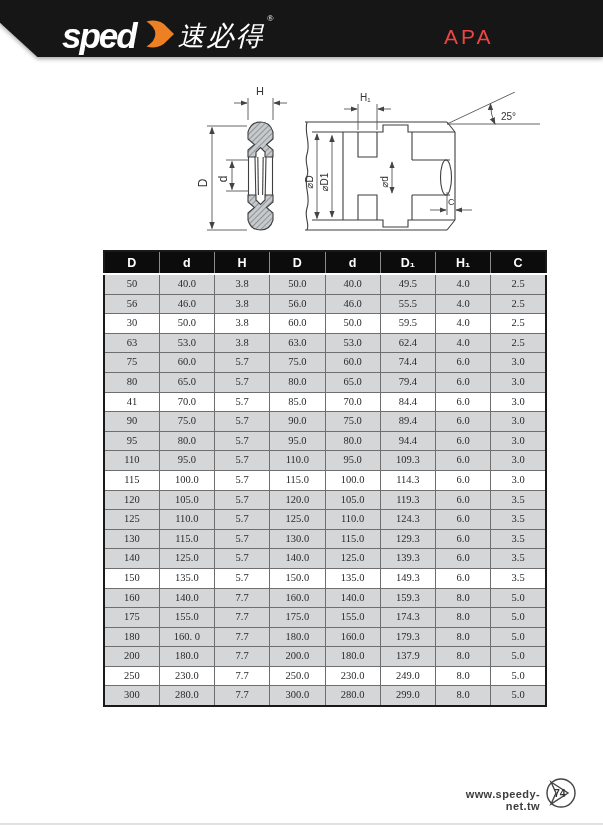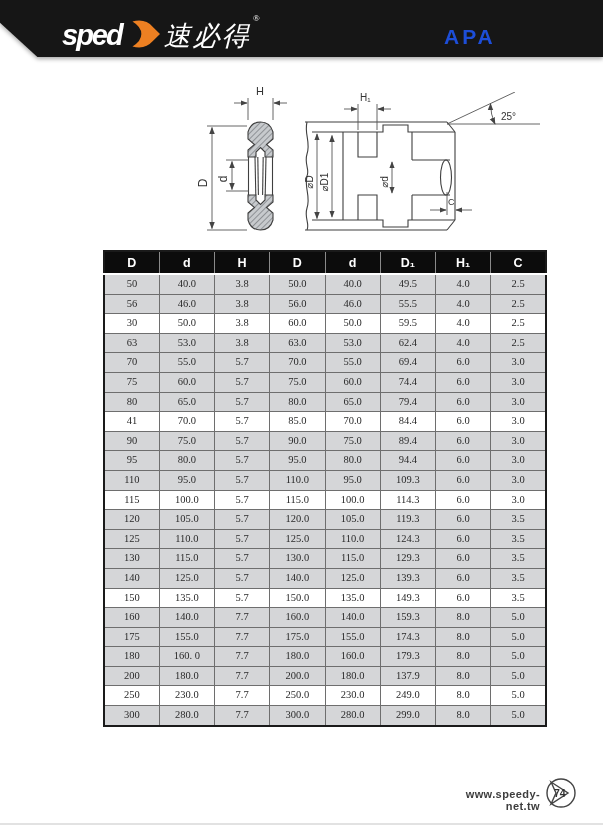--- a/index.html
+++ b/index.html
@@ -4,26 +4,26 @@
 <style>
   html,body{margin:0;padding:0;}
   body{width:603px;height:825px;position:relative;background:#fff;font-family:"Liberation Sans",sans-serif;overflow:hidden;}
 
   
   .band-wrap{position:absolute;left:0;top:0;width:603px;height:62px;filter:drop-shadow(0 2px 2px rgba(0,0,0,.35));}
   .band{position:absolute;left:0;top:0;width:603px;height:57px;background:#161616;
         clip-path:polygon(0 0,100% 0,100% 100%,6.2% 100%,0 40%);}
   .brand{position:absolute;left:62px;top:16px;display:flex;align-items:center;color:#fff;}
   .brand-latin{font-family:"Liberation Sans",sans-serif;font-weight:bold;font-style:italic;
-               font-size:29px;letter-spacing:-2px;line-height:1;text-align:right;}
+               font-size:35px;letter-spacing:-2px;line-height:1;text-align:right;}
   .brand-arrow{margin:2px 4px 0 6px;}
   .brand-cn{font-style:italic;font-size:27px;letter-spacing:2px;line-height:1;margin-top:2px;
             font-family:"Liberation Serif",serif;}
   .brand-reg{font-size:9px;vertical-align:top;position:relative;top:-9px;left:2px;}
-  .product-code{position:absolute;left:444px;top:25px;color:#1d4ed8;font-size:21px;font-weight:bold;letter-spacing:3px;}
+  .product-code{position:absolute;left:444px;top:25px;color:#ef4444;font-size:21px;font-weight:normal;letter-spacing:3px;}
 
   
   .drawing{position:absolute;}
   svg text{font-family:"Liberation Sans",sans-serif;fill:#333;}
 
   
   .spec-table-wrap{position:absolute;left:103px;top:250px;}
   table.spec{border-collapse:collapse;table-layout:fixed;width:444px;border:2px solid #1a1a1a;}
   table.spec th{background:#0c0c0c;color:#fff;font-size:12.5px;font-weight:bold;height:21px;
                 border-right:1px solid #8a8a8a;border-bottom:2px solid #fff;text-align:center;padding:0;}
@@ -224,30 +224,20 @@
           <td>63</td>
           <td>53.0</td>
           <td>3.8</td>
           <td>63.0</td>
           <td>53.0</td>
           <td>62.4</td>
           <td>4.0</td>
           <td>2.5</td>
         </tr>
         <tr>
-          <td>70</td>
-          <td>55.0</td>
-          <td>5.7</td>
-          <td>70.0</td>
-          <td>55.0</td>
-          <td>69.4</td>
-          <td>6.0</td>
-          <td>3.0</td>
-        </tr>
-        <tr>
           <td>75</td>
           <td>60.0</td>
           <td>5.7</td>
           <td>75.0</td>
           <td>60.0</td>
           <td>74.4</td>
           <td>6.0</td>
           <td>3.0</td>
         </tr>
         <tr>

